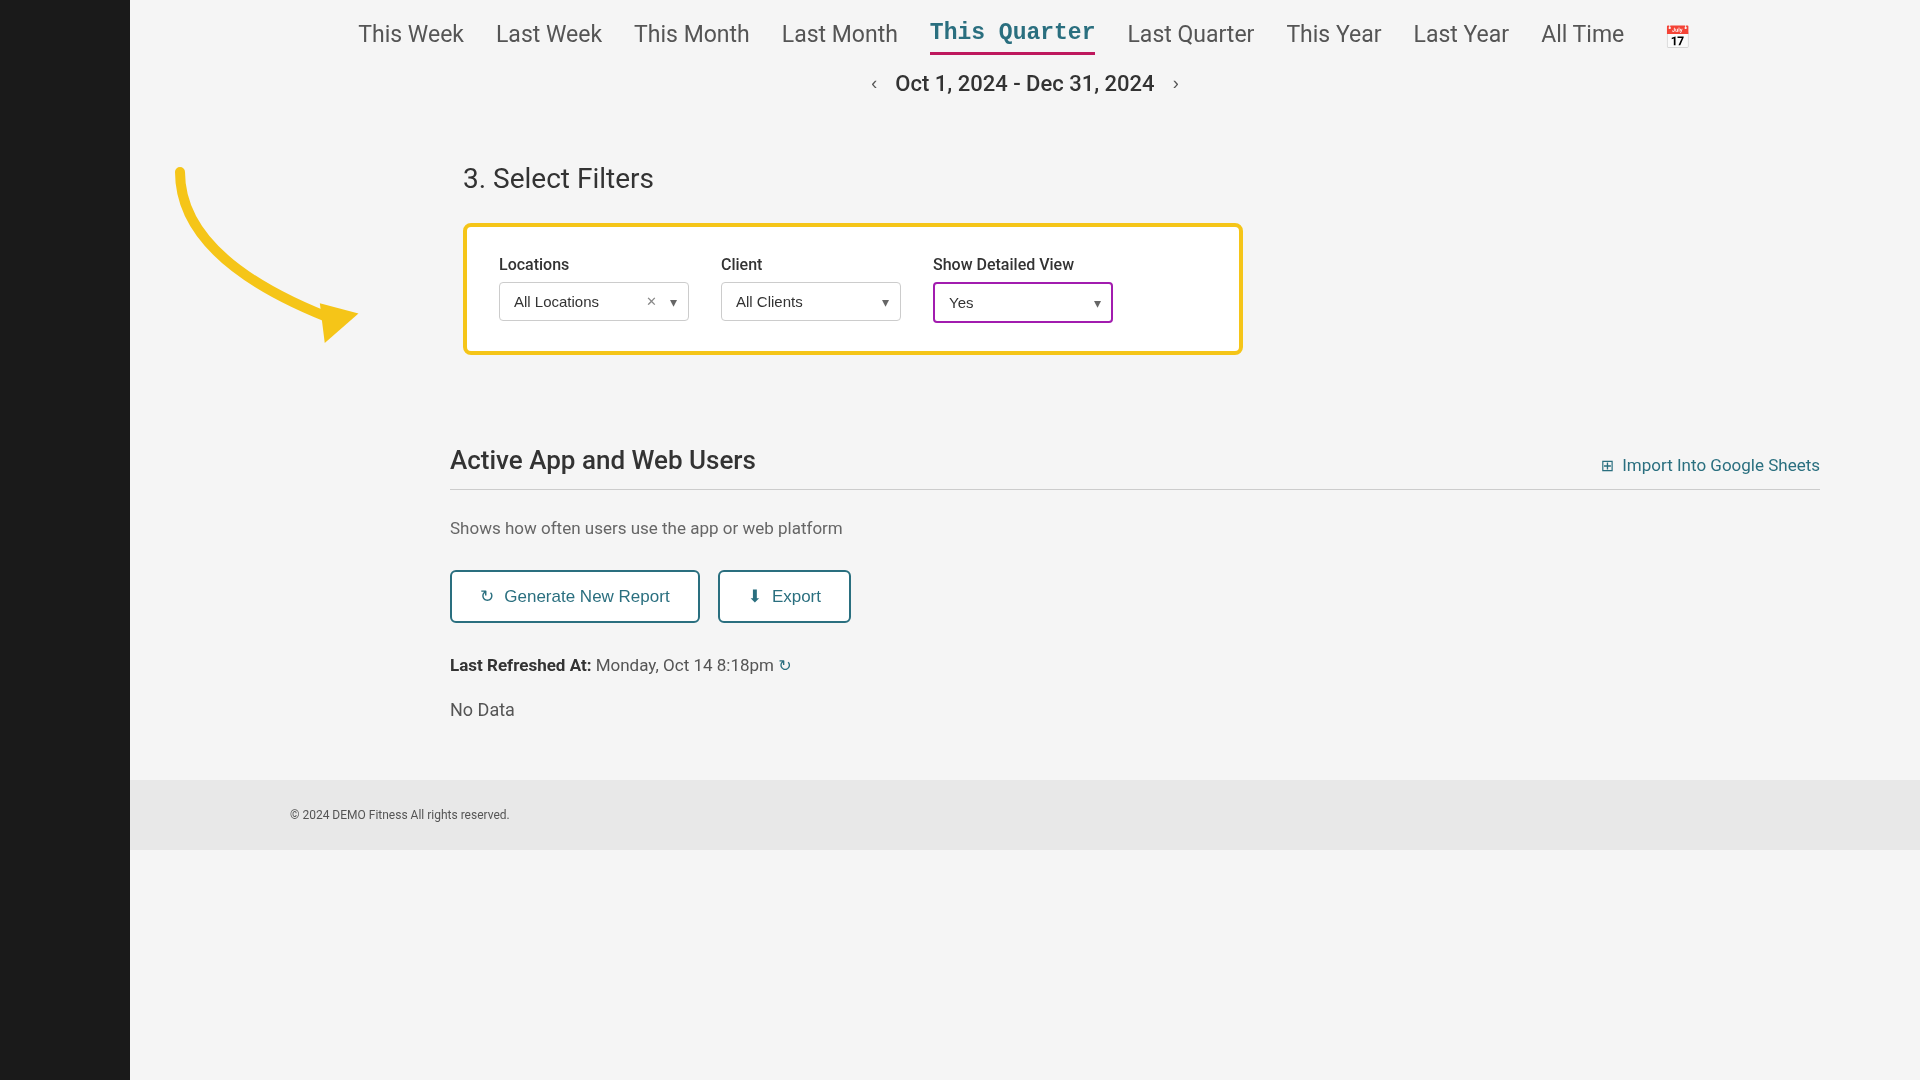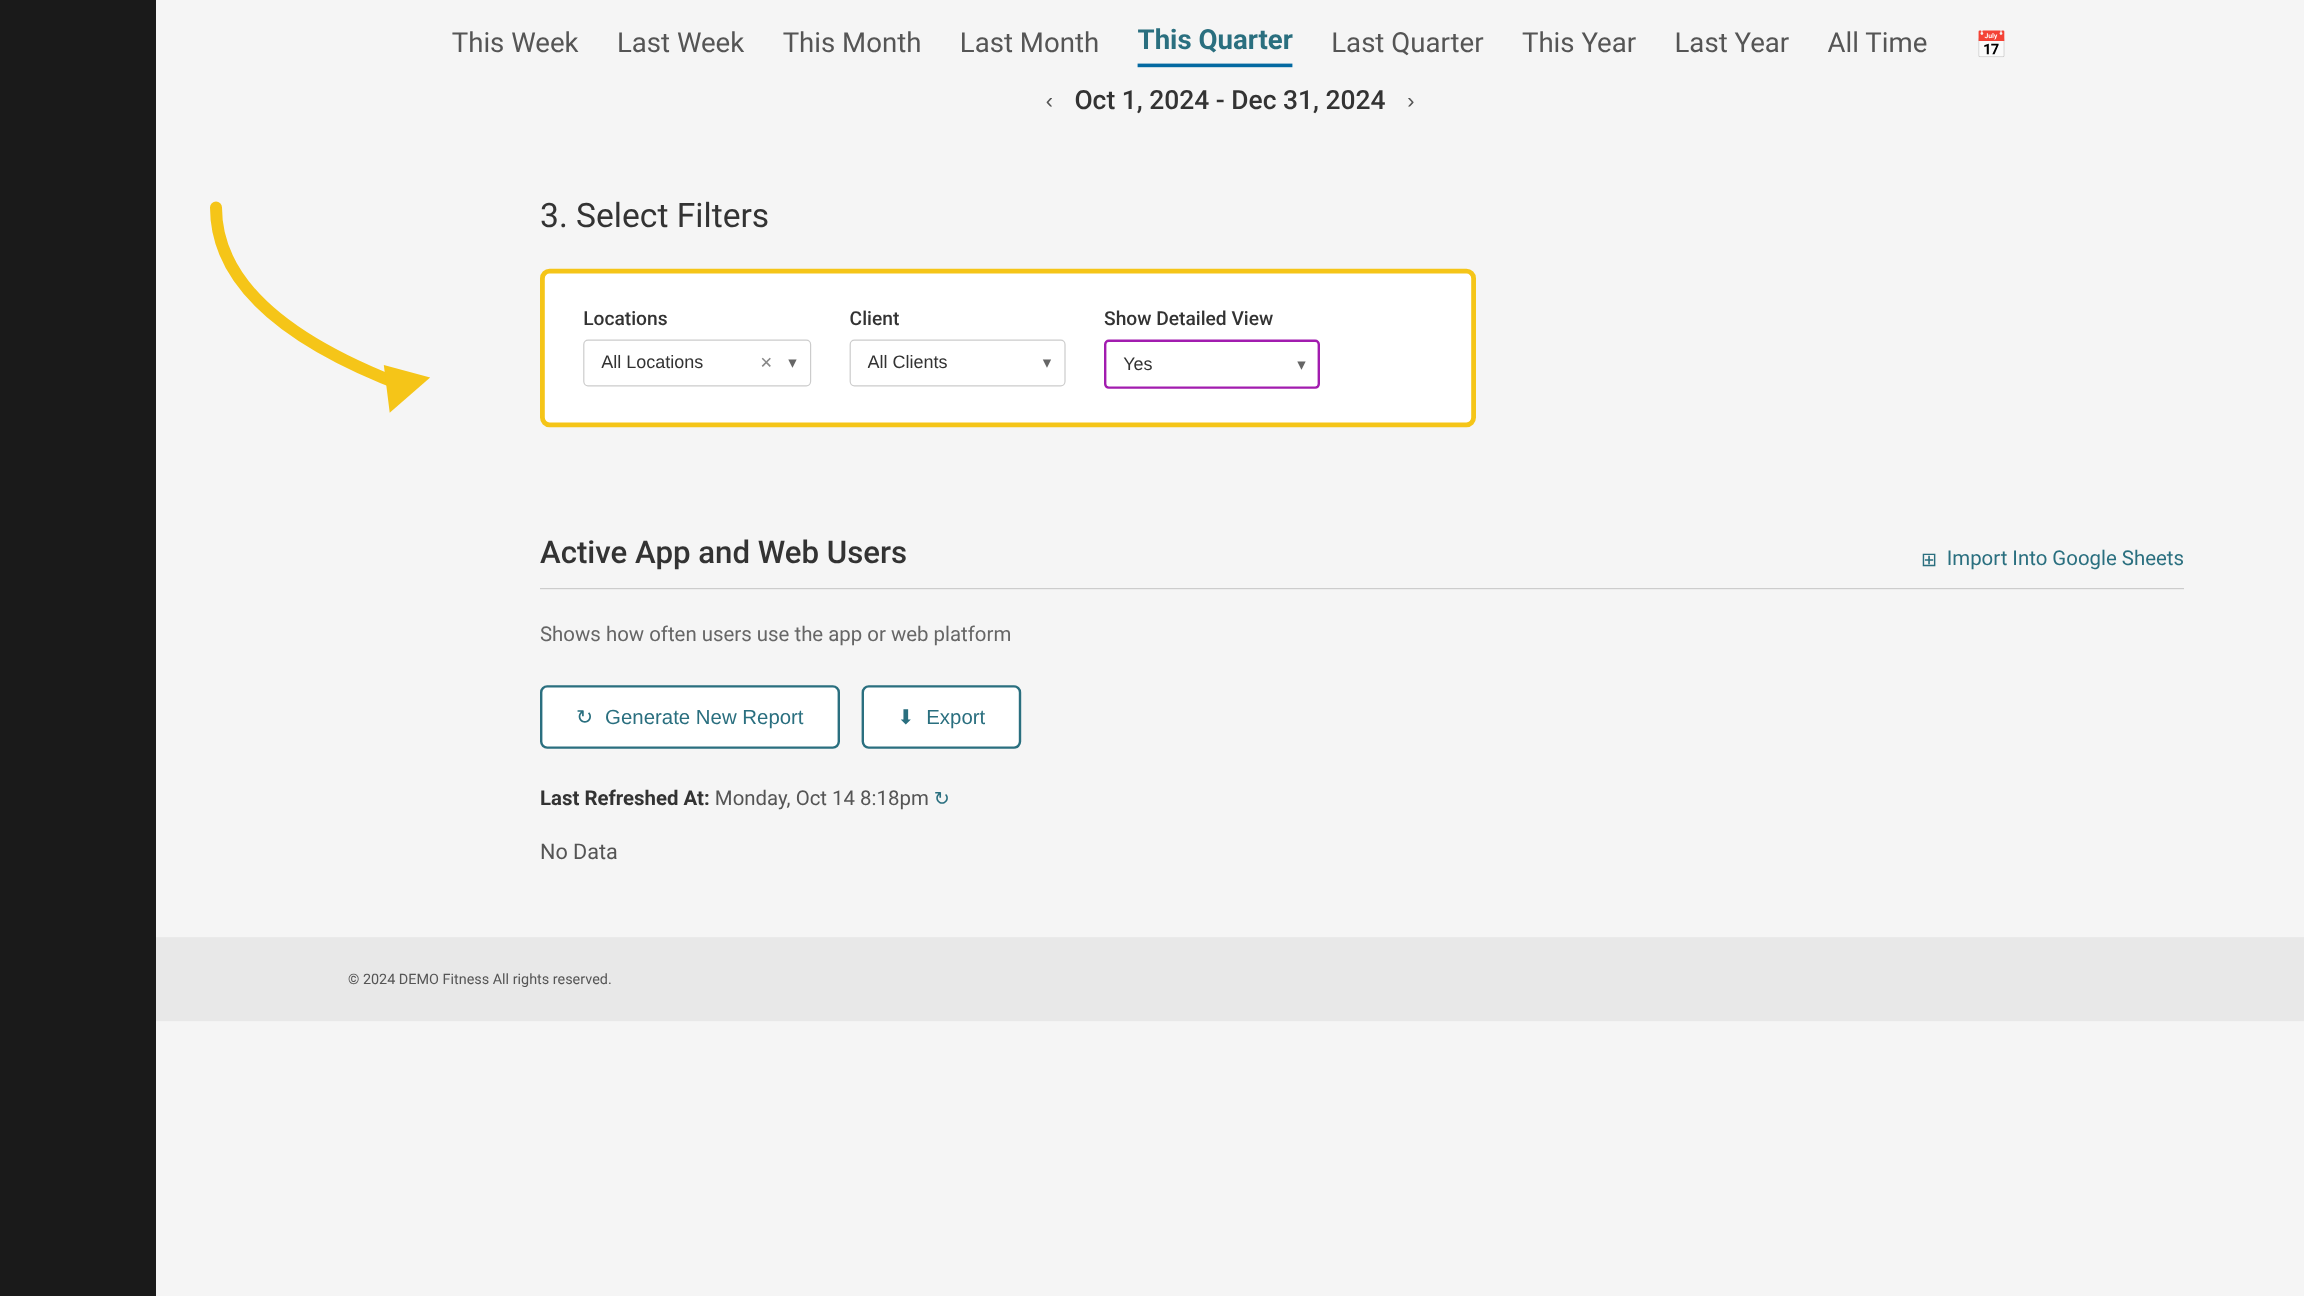--- a/index.html
+++ b/index.html
@@ -39,21 +39,22 @@
       font-size: 23px;
       color: #555;
       cursor: pointer;
       padding-bottom: 6px;
       text-decoration: none;
     }
 
     .date-nav-item.active {
       color: #2a6f7f;
       font-weight: 700;
-      border-bottom: 3px solid #0369a1;
+      border-bottom: 3px solid #be185d;
+      font-family: Liberation Mono, monospace;
     }
 
     .calendar-icon {
       color: #555;
       font-size: 22px;
       cursor: pointer;
       margin-left: 8px;
     }
 
     
@@ -256,20 +257,21 @@
     
     .annotation-arrow {
       position: absolute;
       left: 30px;
       top: 50px;
       z-index: 10;
     }
 
     .annotation-container {
       position: relative;
+      padding-left: 13px;
     }
   </style>
 </head>
 <body>
 
 <div class="left-black-bar"></div>
 
 <div class="main-content">
 
   <nav class="date-nav">

